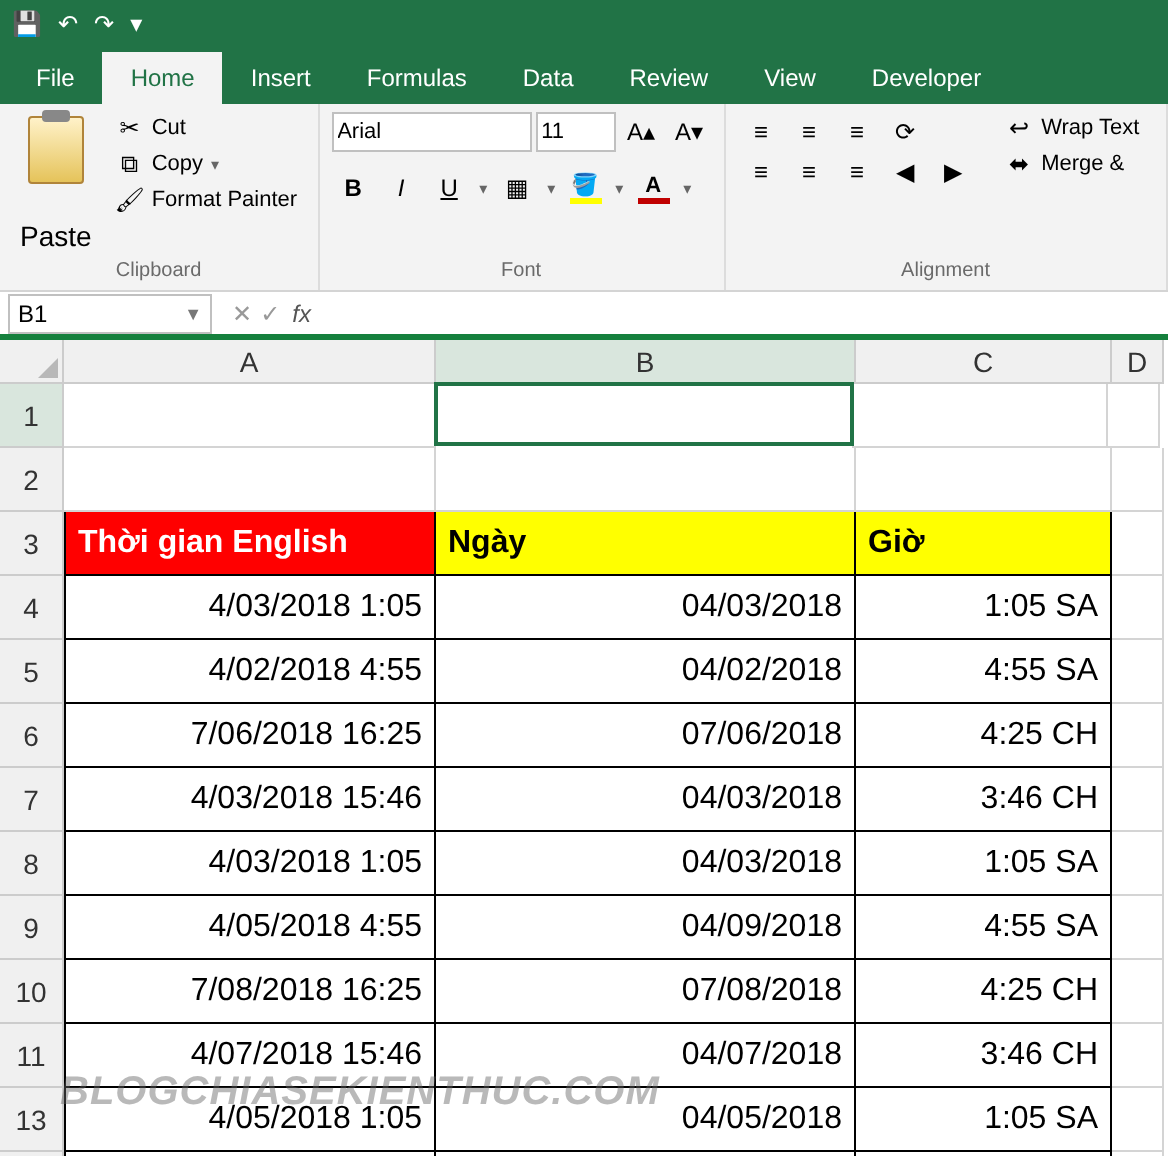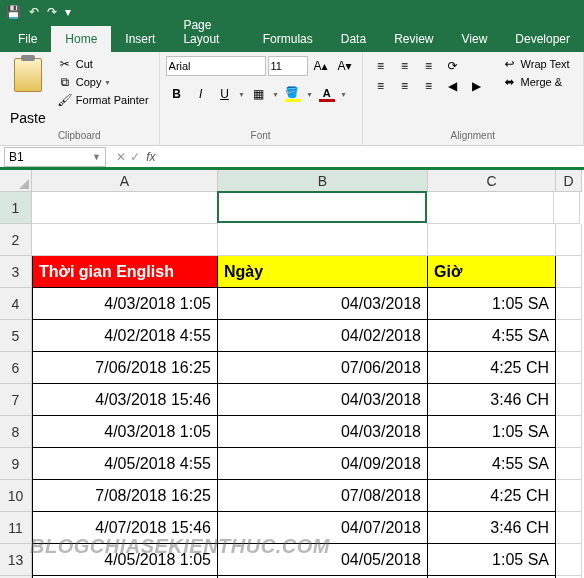--- a/index.html
+++ b/index.html
@@ -89,21 +89,20 @@
   <span class="qat-icon">💾</span>
   <span class="qat-icon">↶</span>
   <span class="qat-icon">↷</span>
   <span class="qat-icon">▾</span>
 </div>
 
 <div class="ribbon-tabs">
   <div class="ribbon-tab">File</div>
   <div class="ribbon-tab active">Home</div>
   <div class="ribbon-tab">Insert</div>
-  <div class="ribbon-tab">Page Layout</div>
   <div class="ribbon-tab">Formulas</div>
   <div class="ribbon-tab">Data</div>
   <div class="ribbon-tab">Review</div>
   <div class="ribbon-tab">View</div>
   <div class="ribbon-tab">Developer</div>
 </div>
 
 <div class="ribbon">
 
   <div class="ribbon-group">

